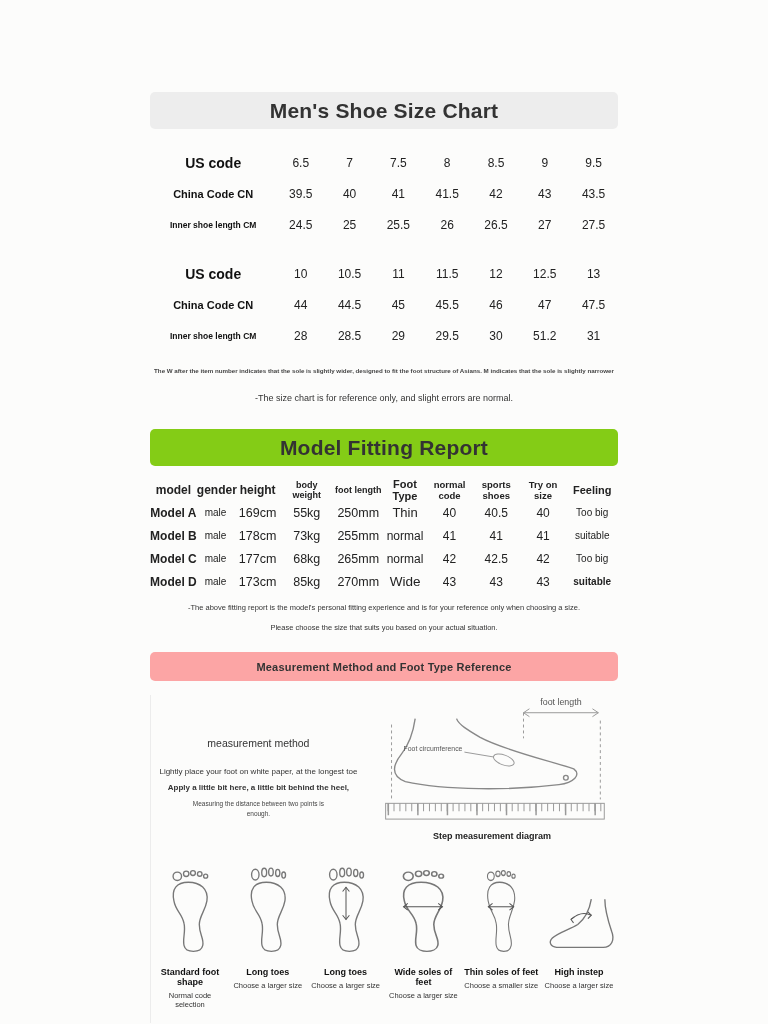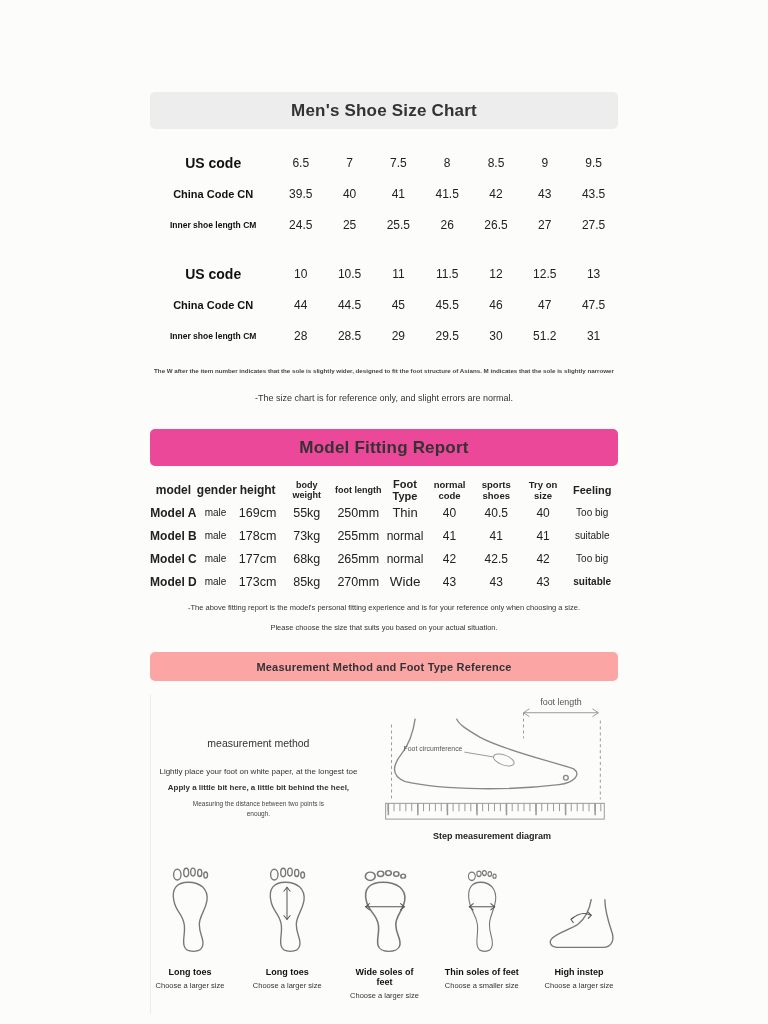--- a/index.html
+++ b/index.html
@@ -7,21 +7,21 @@
     width:768px;height:1024px;overflow:hidden;
     background:#fcfcfb;color:#222;
     font-family:"Liberation Sans", sans-serif;
   }
   .page{width:468px;margin:0 auto;padding-top:92px;}
 
   
   .bar{
     background:#ededed;border-radius:5px;height:37px;
     display:flex;align-items:center;justify-content:center;
-    font-weight:700;font-size:17px;color:#333;letter-spacing:.2px;
+    font-weight:700;font-size:21px;color:#333;letter-spacing:.2px;
   }
   .bar-sm{height:29px;font-size:11px;}
 
   
   .size-table{margin-top:18px;}
   .srow{
     display:grid;grid-template-columns:27% repeat(7,1fr);
     height:31px;align-items:center;text-align:center;font-size:12px;color:#222;
   }
   .slabel{font-weight:700;color:#111;}
@@ -176,21 +176,21 @@
         <div>51.2</div>
         <div>31</div>
       </div>
     </div>
 
     <p class="note tiny">The W after the item number indicates that the sole is slightly wider, designed to fit the foot structure of Asians. M indicates that the sole is slightly narrower</p>
     <p class="note small">-The size chart is for reference only, and slight errors are normal.</p>
   </section>
 
   <section class="sec-fit">
-    <div class="bar" style="background: #ec4899;">
+    <div class="bar" style="background: #84cc16;">
       <span>Model Fitting Report</span>
     </div>
 
     <div class="fit-table">
       <div class="frow fhead">
         <div>model</div>
         <div>gender</div>
         <div>height</div>
         <div>body weight</div>
         <div>foot length</div>
@@ -291,20 +291,27 @@
               <line x1="14" y1="114" x2="232" y2="114" stroke-width="8" stroke-dasharray="1 5"></line>
               <line x1="14" y1="116" x2="232" y2="116" stroke-width="12" stroke-dasharray="1.5 28.5"></line>
             </g>
           </svg>
           <p class="diagram-caption">Step measurement diagram</p>
         </div>
       </div>
 
       <div class="foot-row">
 
+        <div class="foot-item">
+          <svg class="fp" viewBox="0 0 60 104" aria-hidden="true">
+            <use href="#sole-std"></use>
+          </svg>
+          <p class="ft-name">Standard foot shape</p>
+          <p class="ft-advice">Normal code selection</p>
+        </div>
 
         <div class="foot-item">
           <svg class="fp" viewBox="0 0 60 104" aria-hidden="true">
             <use href="#sole-long"></use>
           </svg>
           <p class="ft-name">Long toes</p>
           <p class="ft-advice">Choose a larger size</p>
         </div>
 
         <div class="foot-item">

